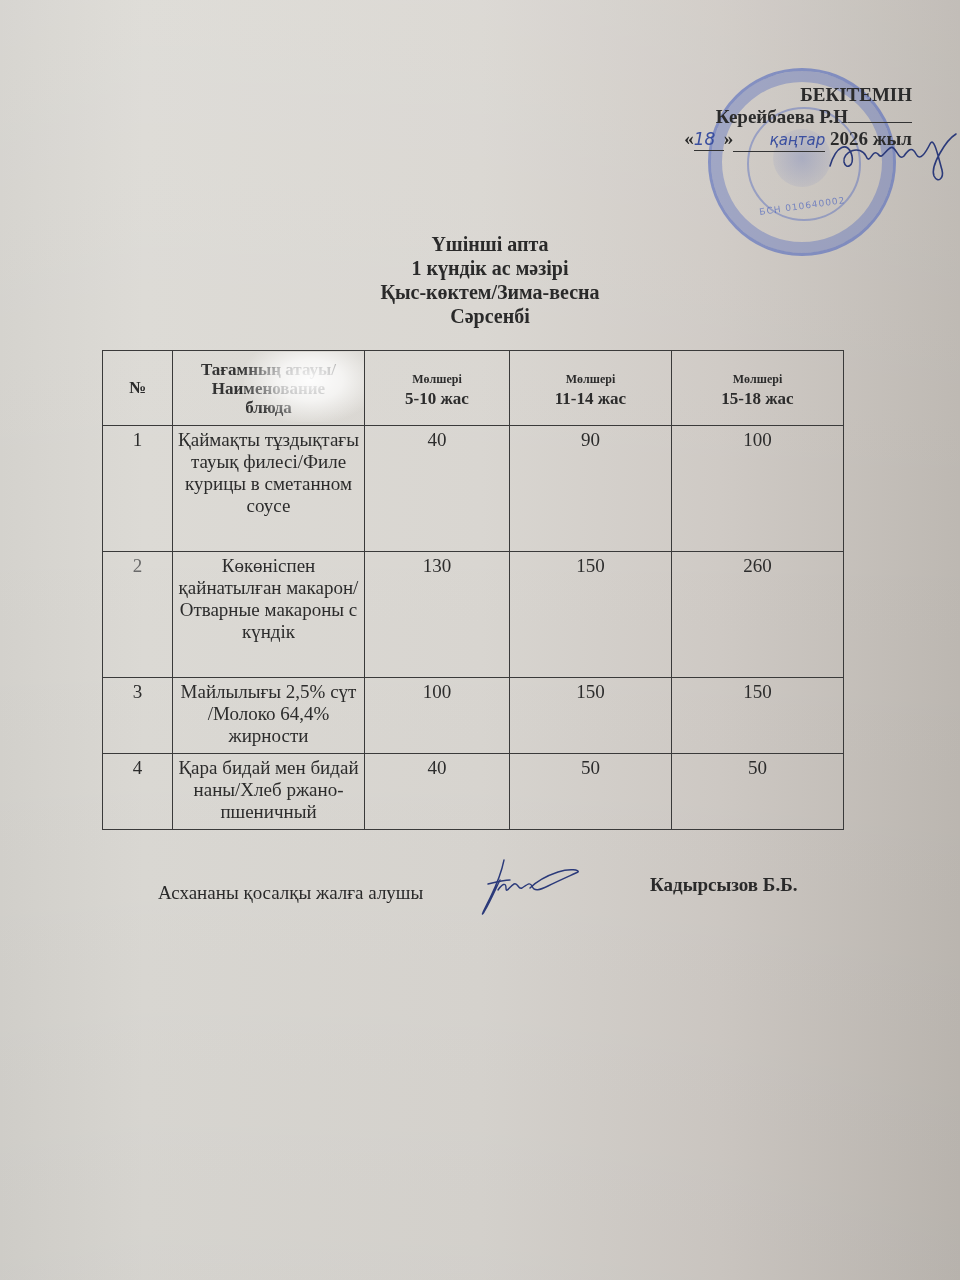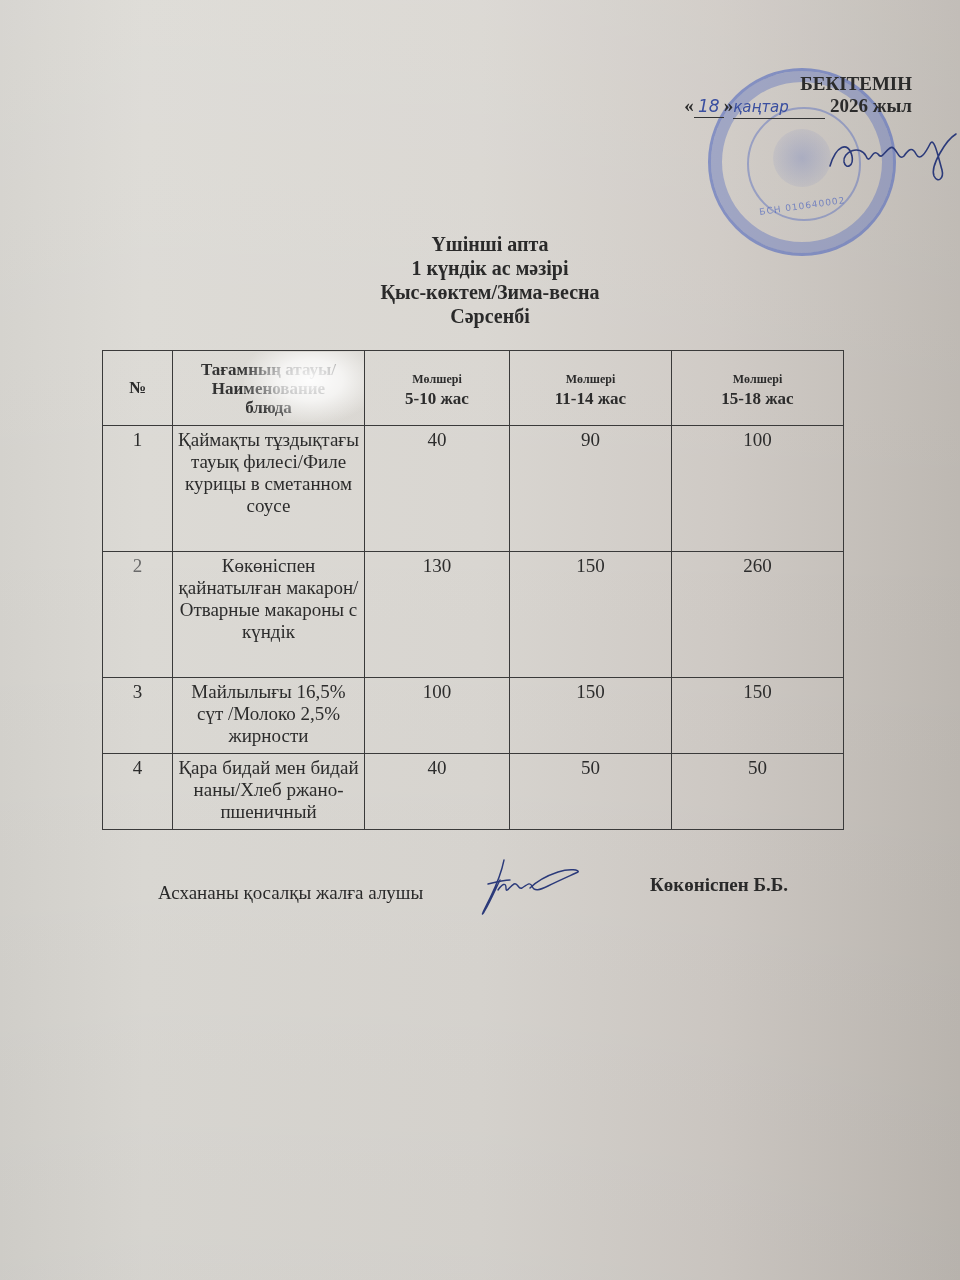--- a/index.html
+++ b/index.html
@@ -17,53 +17,53 @@
     }
     .paper-shade {
       position: absolute;
       inset: 0;
       background: linear-gradient(180deg, rgba(255,255,255,0.08) 0%, rgba(255,255,255,0) 40%, rgba(0,0,0,0.03) 100%);
       pointer-events: none;
     }
     
     .approval {
       position: absolute;
-      top: 73px;
+      top: 84px;
       right: 48px;
       text-align: right;
       font-weight: bold;
       font-size: 19px;
       line-height: 22px;
       color: #2b2b2b;
       z-index: 3;
     }
     .approval .line { white-space: nowrap; }
     .approval .sig-line {
       display: inline-block;
       width: 64px;
       border-bottom: 1px solid #333;
       height: 16px;
       vertical-align: baseline;
     }
     .approval .date-day {
       display: inline-block;
       width: 30px;
       border-bottom: 1px solid #333;
-      text-align: center;
+      text-align: left;
       font-weight: normal;
       font-family: "DejaVu Sans", sans-serif;
       color: #3a4fa0;
       font-style: italic;
       font-size: 17px;
     }
     .approval .date-month {
       display: inline-block;
       width: 92px;
       border-bottom: 1px solid #333;
-      text-align: left;
+      text-align: right;
       font-weight: normal;
       font-family: "DejaVu Sans", sans-serif;
       color: #3a4fa0;
       font-style: italic;
       font-size: 15px;
     }
     .stamp {
       position: absolute;
       left: 708px;
       top: 68px;
@@ -208,20 +208,23 @@
 <div class="paper-shade"></div>
 
 <div class="stamp">
   <div class="stamp-inner"></div>
   <div class="stamp-core"></div>
   <div class="stamp-number">БСН 010640002</div>
 </div>
 
 <div class="approval">
   <div class="line">БЕКІТЕМІН</div>
+  <div class="line">
+    <span>Керейбаева Р.Н</span><span class="sig-line"></span>
+  </div>
   <div class="line">
     <span>«</span><span class="date-day">18</span><span>»</span><span class="date-month">қаңтар</span>
     <span>2026 жыл</span>
   </div>
 </div>
 
 <svg class="director-signature" viewBox="0 0 134 60">
   <path d="M4 40 C 10 20, 22 14, 26 30 C 28 40, 20 44, 18 36 C 16 26, 34 18, 40 30 C 44 40, 46 22, 52 28 C 56 34, 58 26, 64 22 C 70 18, 72 36, 78 30 C 82 24, 86 20, 90 28 C 94 36, 100 26, 104 18 C 108 10, 112 30, 116 44 C 118 52, 112 58, 108 50 C 104 40, 120 14, 130 8" stroke="#2b3a7a" stroke-width="1.6" fill="none" stroke-linecap="round"></path>
 </svg>
 
@@ -274,21 +277,21 @@
     </tr>
     <tr class="row-2">
       <td class="faded">2</td>
       <td>Көкөніспен қайнатылған макарон/Отварные макароны с күндік</td>
       <td>130</td>
       <td>150</td>
       <td>260</td>
     </tr>
     <tr class="row-3">
       <td>3</td>
-      <td>Майлылығы 16,5% сүт /Молоко 2,5% жирности</td>
+      <td>Майлылығы 2,5% сүт /Молоко 64,4% жирности</td>
       <td>100</td>
       <td>150</td>
       <td>150</td>
     </tr>
     <tr class="row-4">
       <td>4</td>
       <td>Қара бидай мен бидай наны/Хлеб ржано-пшеничный</td>
       <td>40</td>
       <td>50</td>
       <td>50</td>
@@ -298,14 +301,14 @@
 
 <div class="glare"></div>
 
 <div class="footer">
   <div class="footer-role">Асхананы қосалқы жалға алушы</div>
   <svg class="footer-signature" viewBox="0 0 110 64">
     <path d="M30 4 C 28 14, 22 30, 16 42 C 10 54, 6 62, 10 56 C 16 46, 22 32, 26 24" stroke="#2b3a7a" stroke-width="1.4" fill="none" stroke-linecap="round"></path>
     <path d="M14 28 C 22 26, 30 24, 36 24" stroke="#2b3a7a" stroke-width="1.4" fill="none" stroke-linecap="round"></path>
     <path d="M24 34 C 28 28, 32 26, 32 32 C 32 38, 36 30, 40 28 C 44 26, 44 34, 48 32 C 54 28, 56 26, 58 30 C 60 36, 66 34, 74 30 C 86 24, 100 18, 104 16 C 106 14, 96 12, 84 16 C 72 20, 62 26, 56 32" stroke="#2b3a7a" stroke-width="1.4" fill="none" stroke-linecap="round"></path>
   </svg>
-  <div class="footer-name">Көкөніспен Б.Б.</div>
+  <div class="footer-name">Кадырсызов Б.Б.</div>
 </div>
 
 </body></html>

